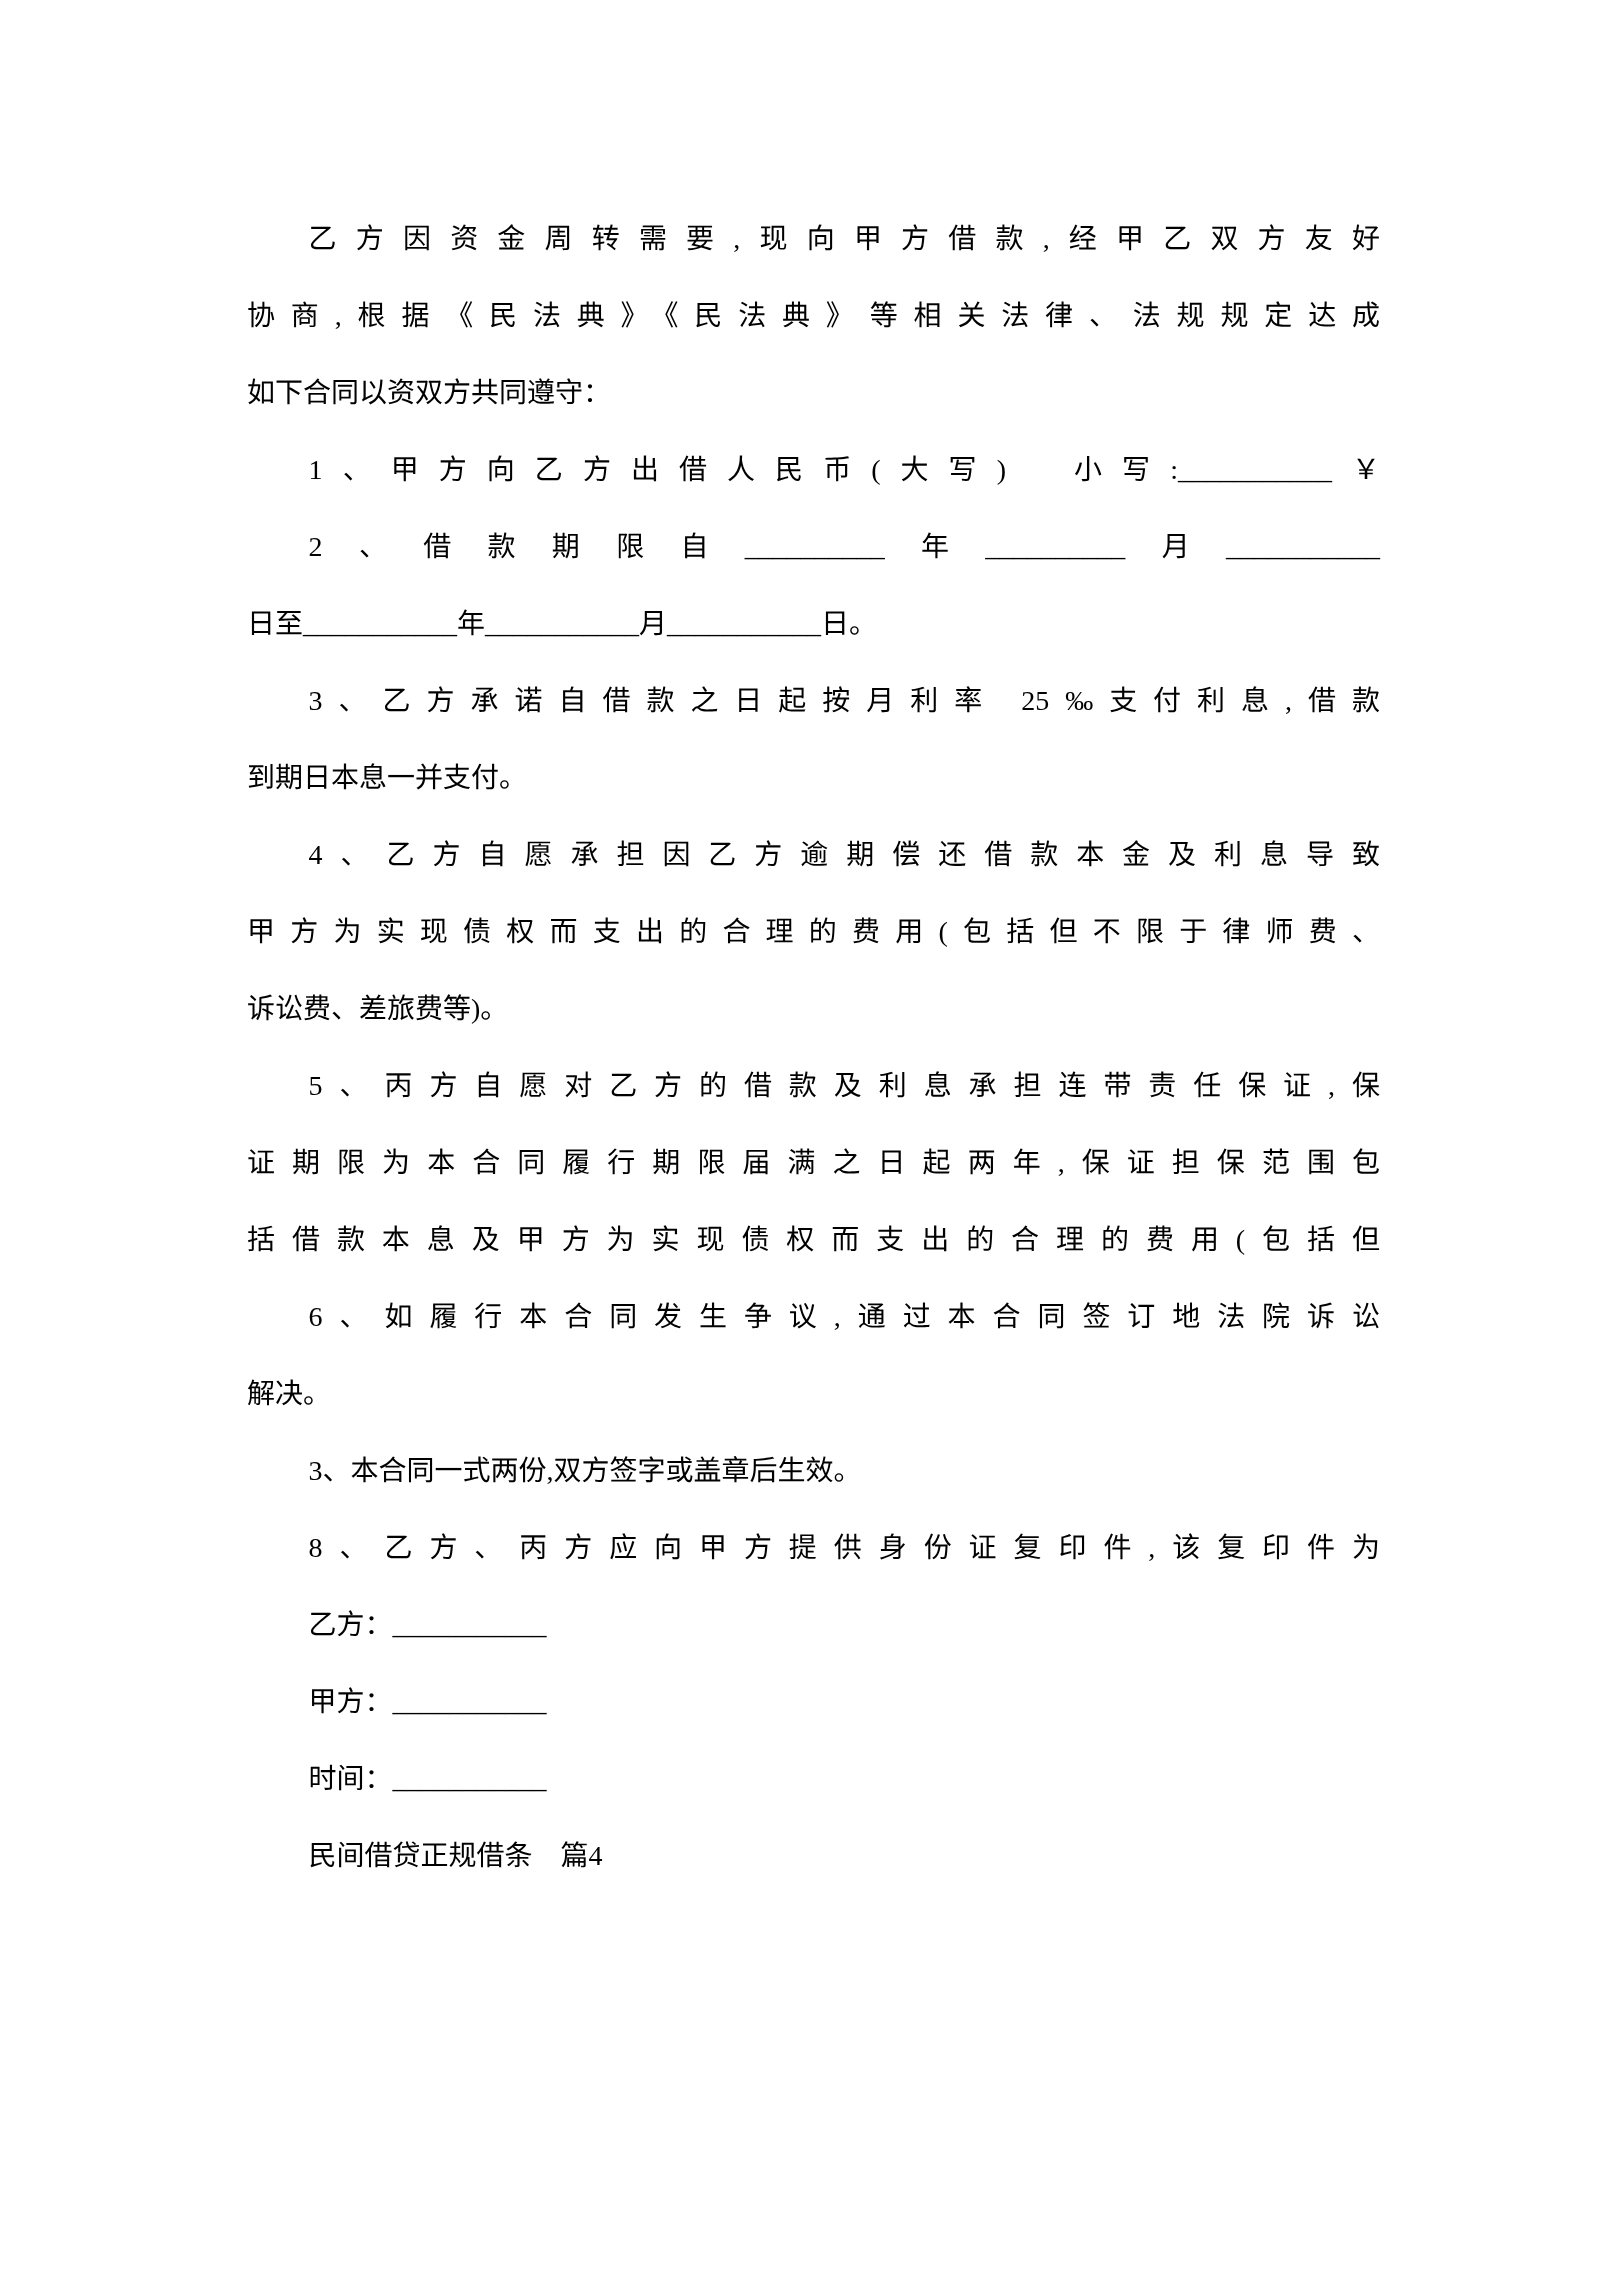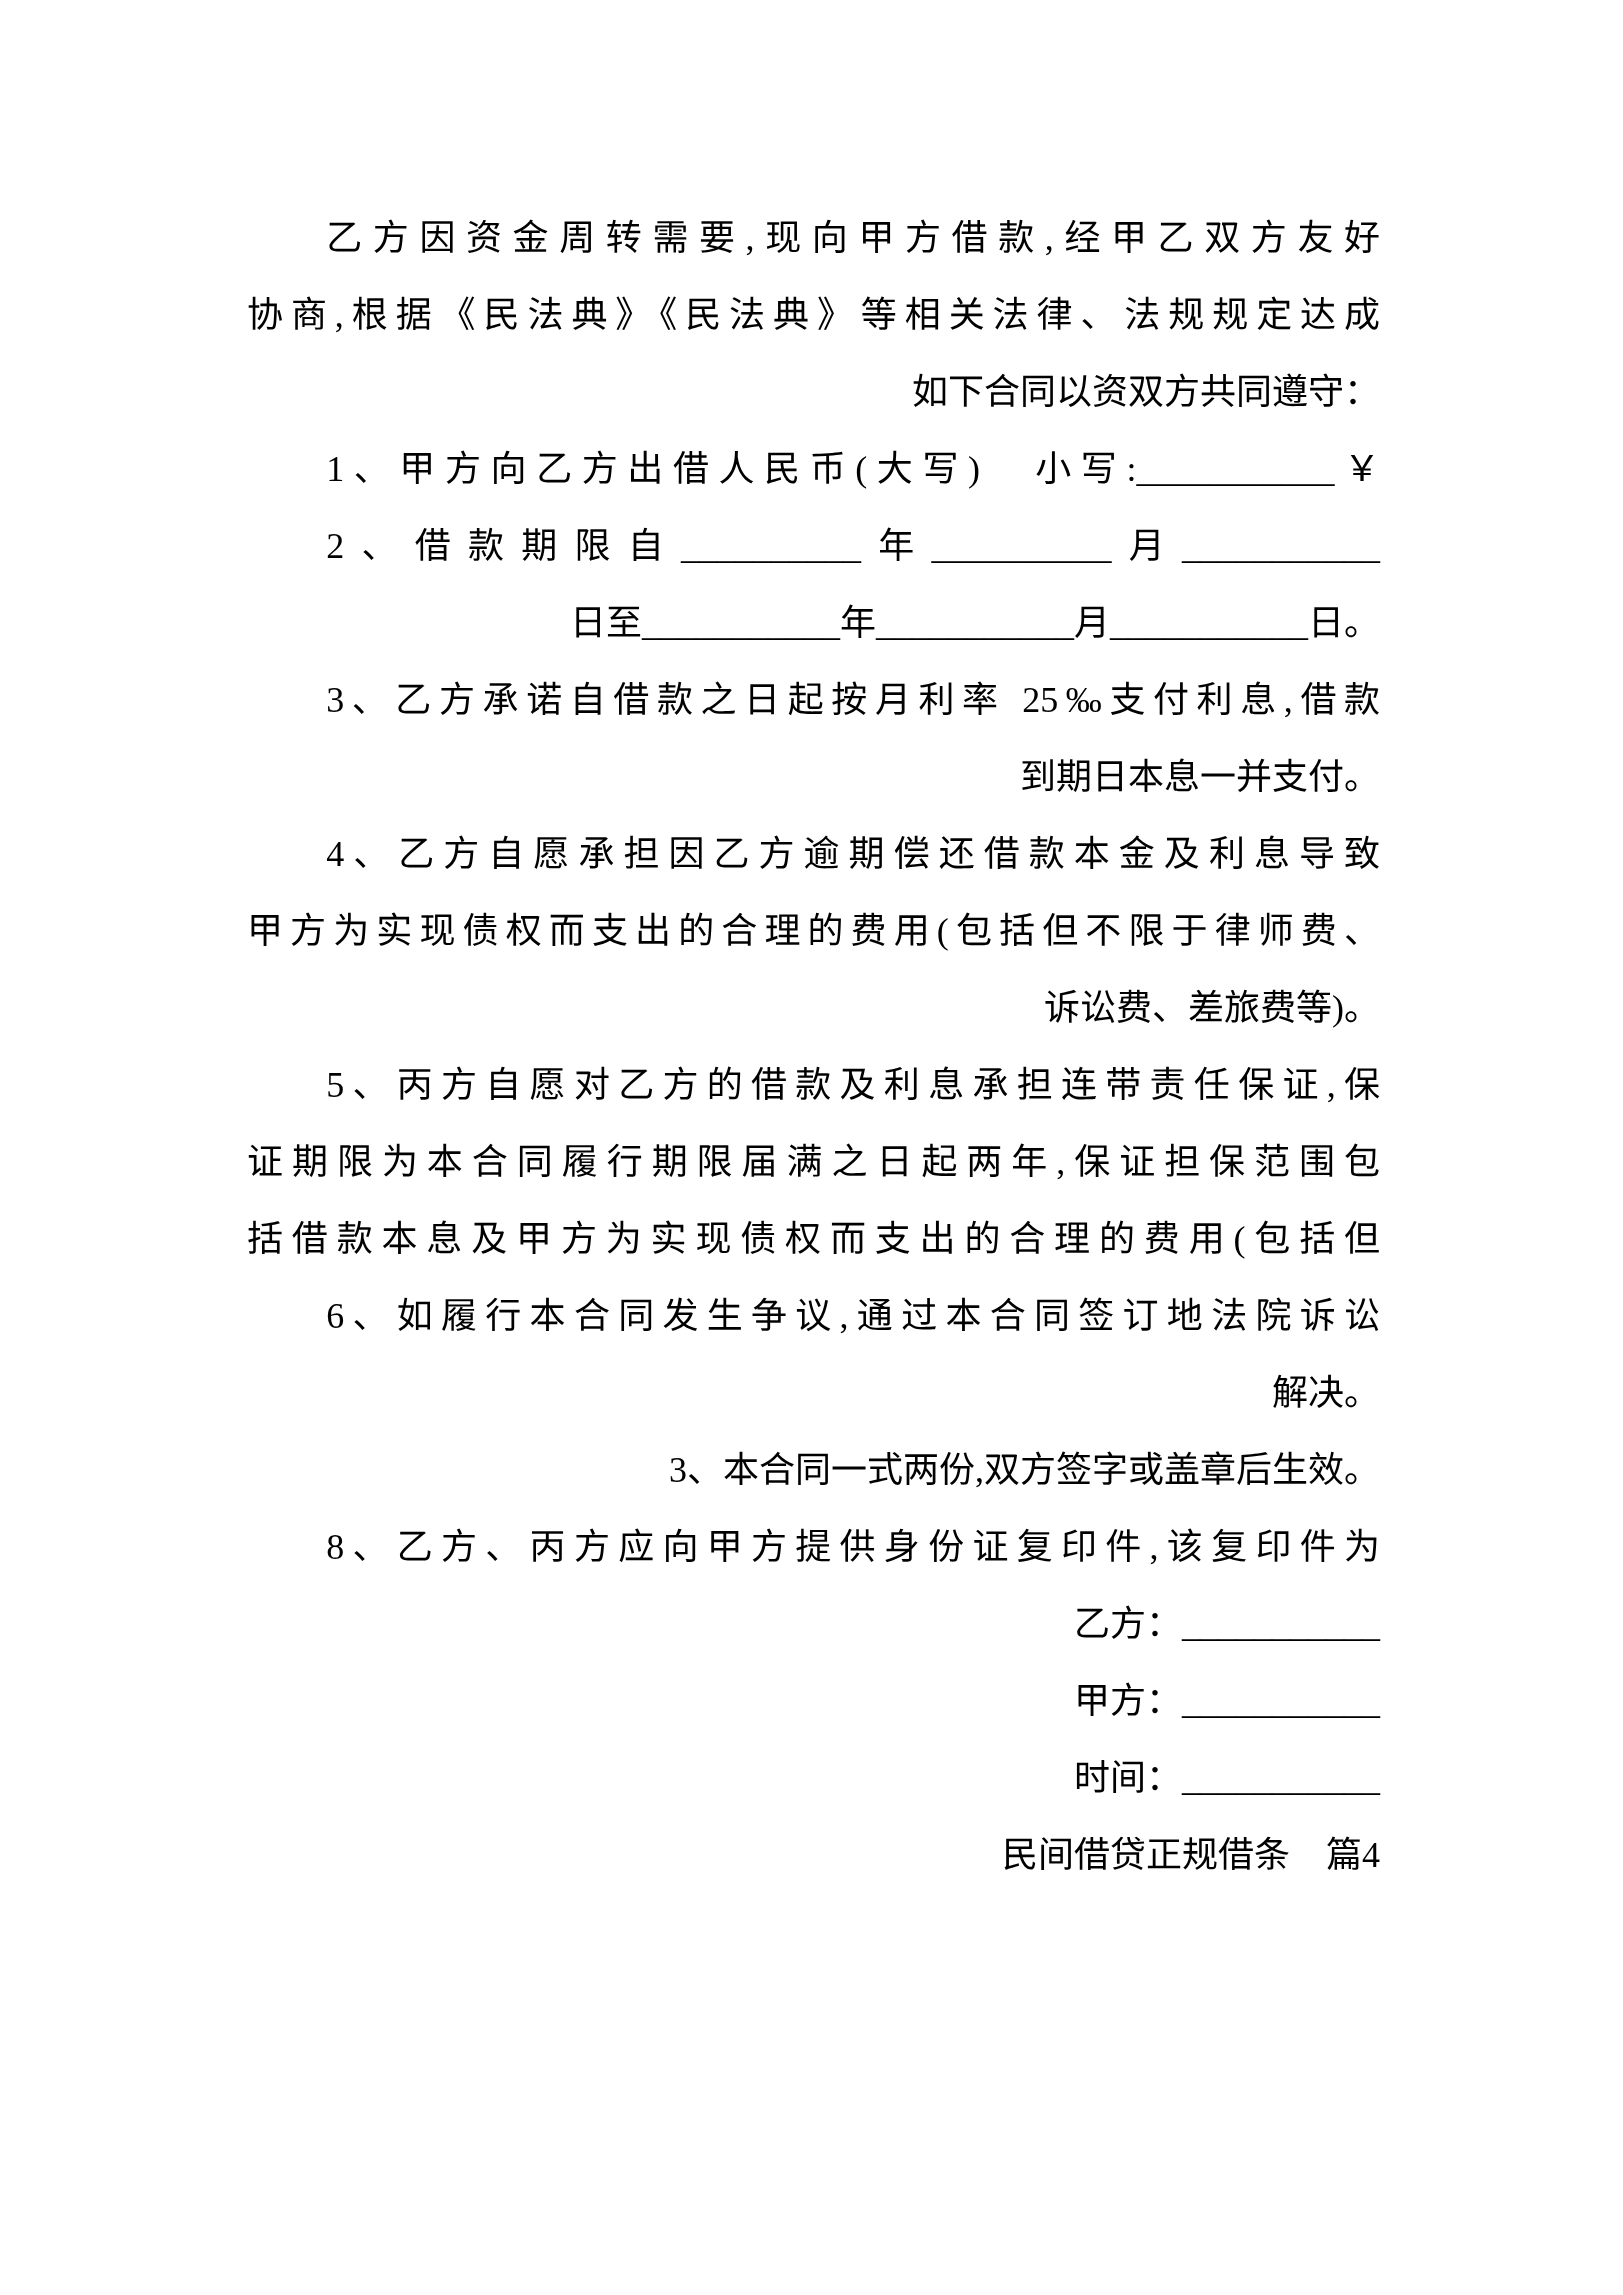--- a/index.html
+++ b/index.html
@@ -9,28 +9,28 @@
     height: 2295px;
     position: relative;
   }
   .page {
     width: 1623px;
     height: 2024px;
     background: #ffffff;
     color: #000000;
     padding: 200px 243px 0 247px;
     font-family: "Liberation Serif", "DejaVu Serif", serif;
-    font-size: 36px;
+    font-size: 28px;
     overflow: hidden;
   }
   .paragraph { margin: 0; }
   .line {
     line-height: 77px;
     height: 77px;
-    text-align: right;
+    text-align: left;
     white-space: nowrap;
     overflow: visible;
   }
   .line.full {
     white-space: normal;
     text-align: justify;
     text-align-last: justify;
     text-justify: inter-character;
   }
   .line.indent { text-indent: 2.2em; }

